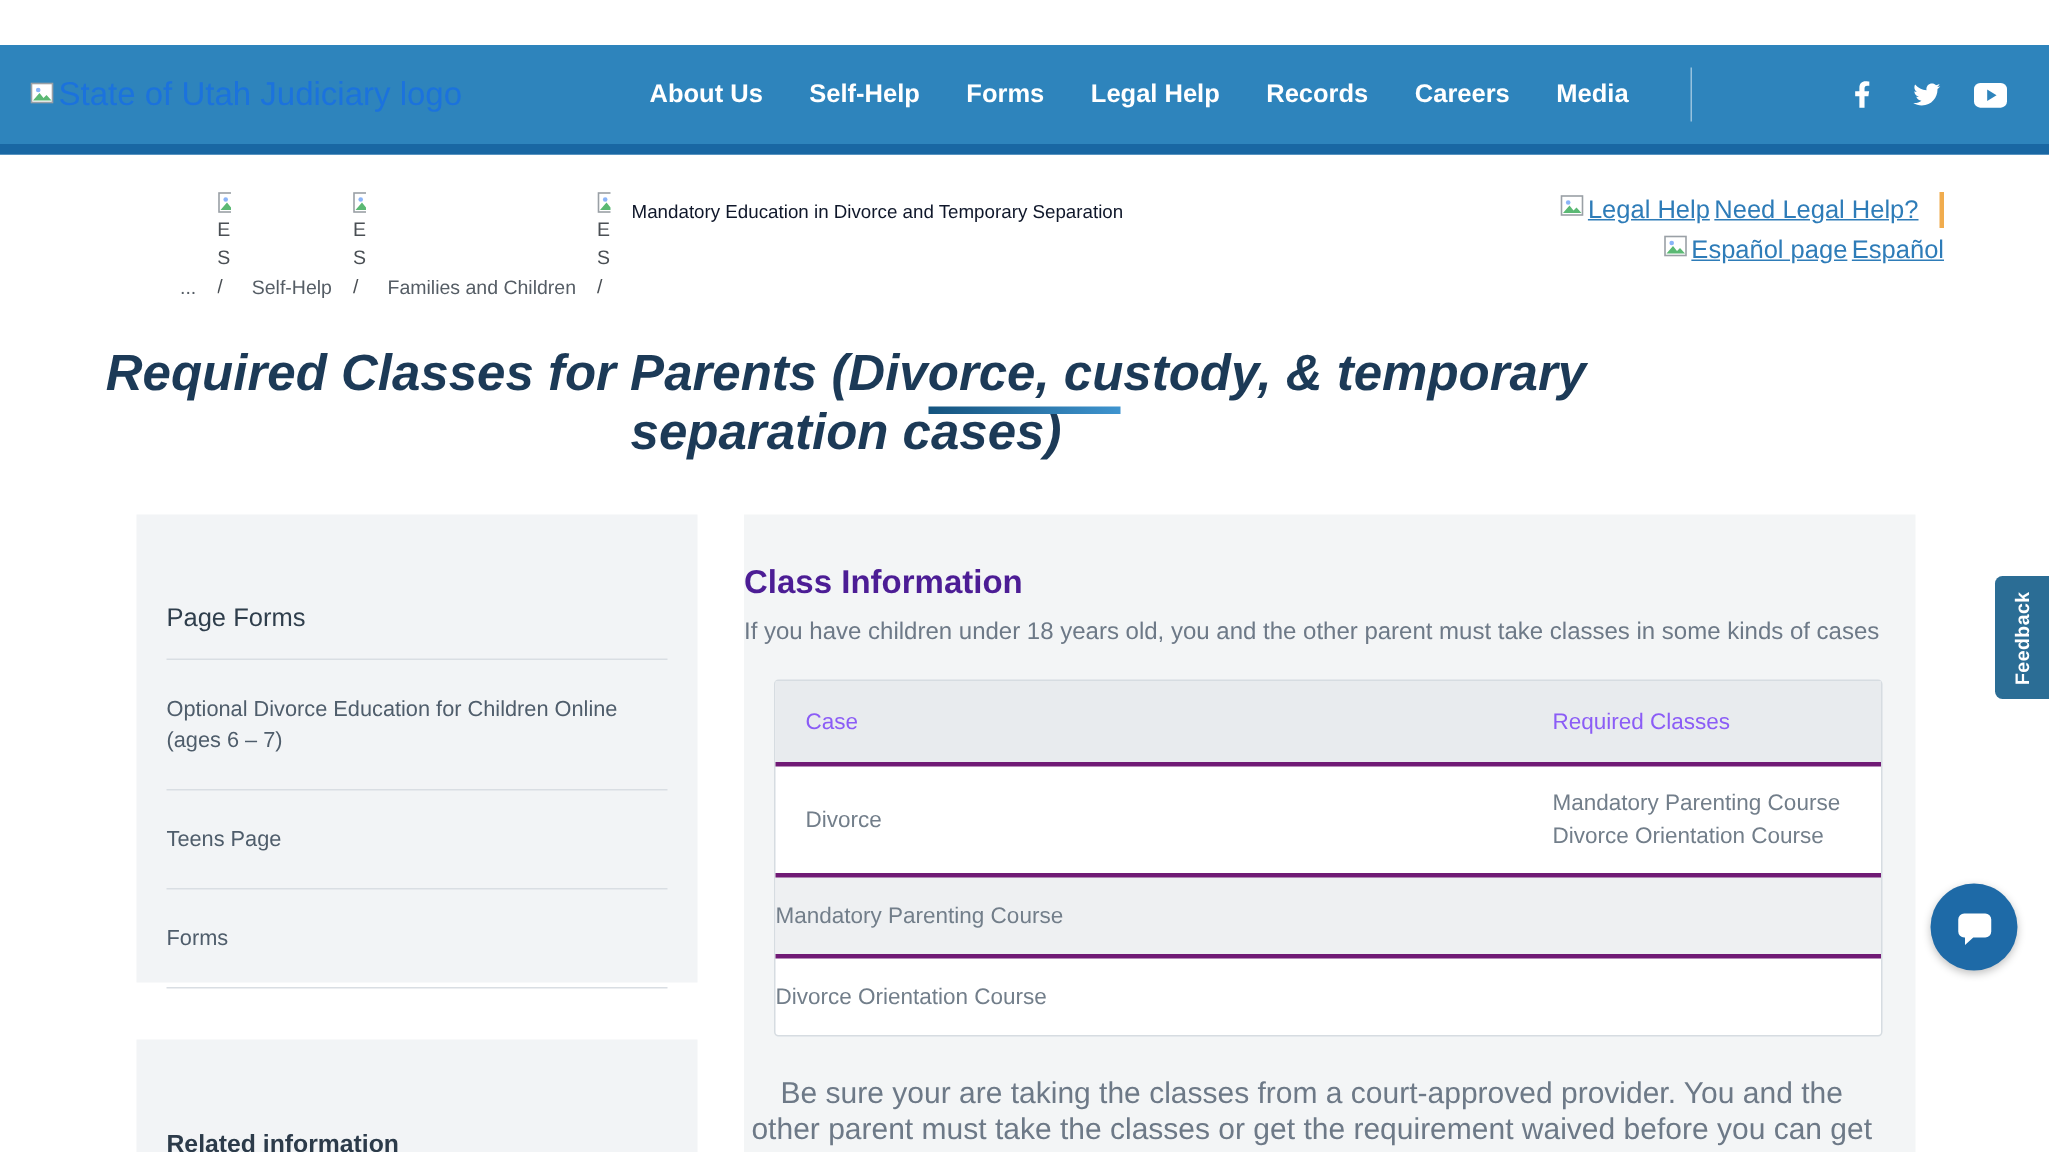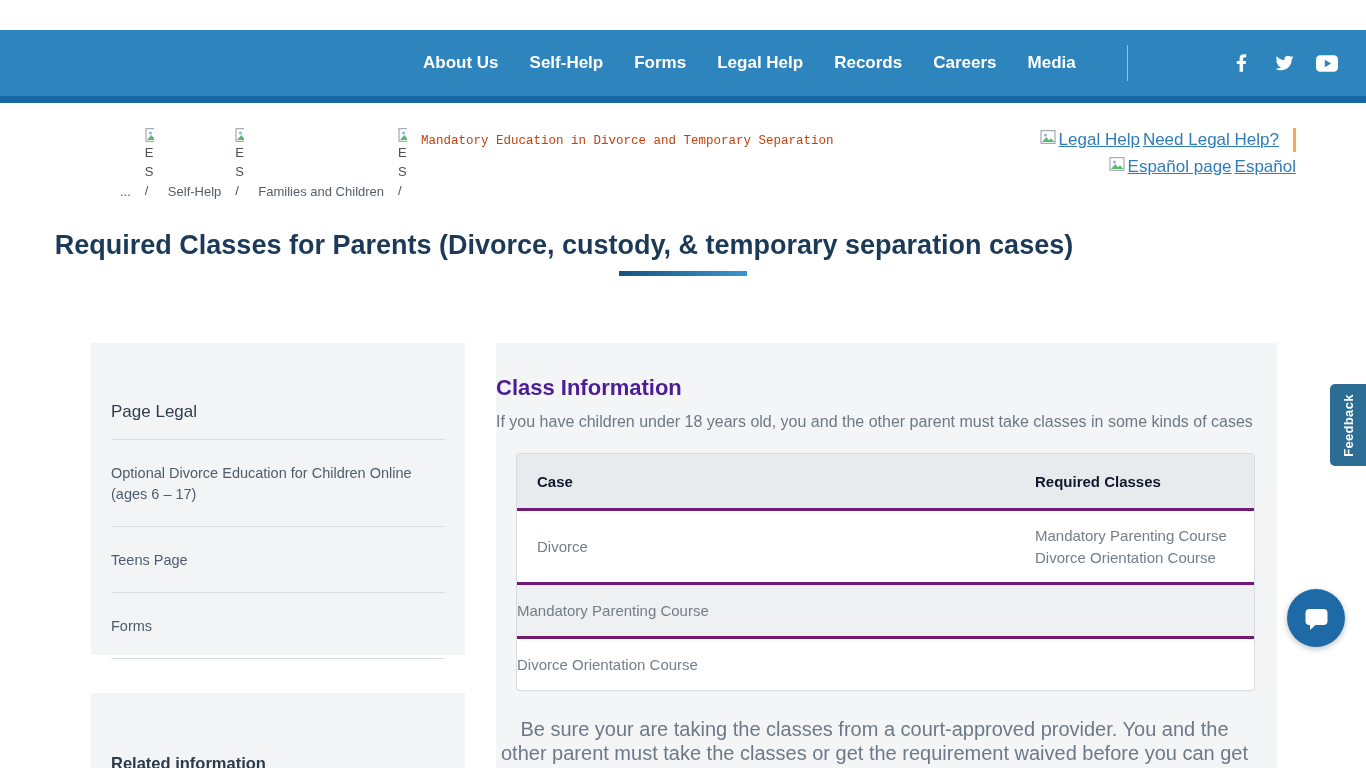--- a/index.html
+++ b/index.html
@@ -5,66 +5,66 @@
   * { margin:0; padding:0; box-sizing:border-box; }
   html,body { width:1366px; height:768px; }
   body { font-family:"Liberation Sans", sans-serif; background:#ffffff; }
   #page { position:relative; width:1366px; height:768px; overflow:hidden; background:#ffffff; }
 
   
   #header { position:absolute; left:0; top:30px; width:1366px; height:73px;
             background:#2e84bc; border-bottom:7px solid #1967a3; }
   #logo { position:absolute; left:20px; top:20px; display:flex; align-items:center; gap:3px;
           color:#1b72dd; font-size:22px; cursor:pointer; }
-  #main-nav { position:absolute; left:423px; top:0; height:66px; display:flex; align-items:center; gap:31px; }
+  #main-nav { position:absolute; left:433px; top:0; height:66px; display:flex; align-items:center; gap:31px; }
   #main-nav .nav-item { color:#ffffff; font-weight:bold; font-size:17px; white-space:nowrap; cursor:pointer; }
   #nav-divider { position:absolute; left:1127px; top:15px; width:1px; height:36px; background:rgba(255,255,255,.5); }
   #social { position:absolute; left:1230px; top:0; height:66px; display:flex; align-items:center; gap:21px; }
   #social .soc { width:22px; height:22px; display:flex; align-items:center; justify-content:center; cursor:pointer; }
 
   
   #breadcrumb { position:absolute; left:120px; top:125px; display:flex; align-items:flex-end; gap:14px;
                 font-size:13px; color:#555d65; }
   #breadcrumb .crumb { padding-bottom:1px; white-space:nowrap; cursor:pointer; }
   .bc-sep { width:9px; overflow:hidden; line-height:19px; font-size:13px; color:#4a4f54; }
   .bc-sep .ln { display:block; height:19px; }
   .bc-sep svg { display:block; margin-top:2px; }
-  #bc-current { align-self:flex-start; margin-top:9px; color:#c2410c; font-size:12.5px; white-space:nowrap; cursor:pointer;font-family:Liberation Mono, monospace; }
+  #bc-current { align-self:flex-start; margin-top:9px; color:#0f172a; font-size:12.5px; white-space:nowrap; cursor:pointer; }
 
   
   #quick-links { position:absolute; top:126px; right:70px; text-align:right; }
   .ql-line { height:27px; display:flex; justify-content:flex-end; align-items:center; gap:4px; }
   .ql-link { display:inline-flex; align-items:center; gap:3px; color:#2e7cb8; font-size:17px;
              text-decoration:underline; cursor:pointer; white-space:nowrap; }
   #orange-bar { display:inline-block; width:3px; height:24px; background:#f0ac4e; margin-left:10px; }
 
   
   #page-title { position:absolute; left:0; top:230px; width:1128px; text-align:center;
-                font-size:27px; font-weight:bold; color:#1c3a57; }
+                font-size:34px; font-weight:bold; color:#1c3a57;font-style:italic; }
   #title-underline { position:absolute; left:619px; top:271px; width:128px; height:5px;
                      background:linear-gradient(90deg,#14537e,#3e94cf); }
 
   
   .side-card { position:absolute; left:91px; width:374px; background:#f2f4f6; }
   #side-menu { top:343px; height:312px; padding:0 20px; }
   #menu-title { padding:59px 0 17px; font-size:17px; color:#2f3e4c; border-bottom:1px solid #d9dee3; }
   #menu-list { list-style:none; }
   #menu-list li { padding:23px 0 21px; border-bottom:1px solid #d9dee3;
                   font-size:14.5px; line-height:21px; color:#4f5d6b; cursor:pointer; }
   #side-related { top:693px; height:120px; padding:0 20px; }
   #related-title { padding-top:61px; font-size:16.5px; font-weight:bold; color:#2c3b4a; }
 
   
   #main { position:absolute; left:496px; top:343px; width:781px; height:480px; background:#f3f5f6; }
   #class-heading { font-size:22px; font-weight:bold; color:#4c1d95; line-height:26px;margin-top:32px; }
   #intro { margin-top:12px; font-size:16px; color:#6d7987; }
   #class-table { margin:22px 22px 0 20px; border:1px solid #d6dce1; border-radius:3px; background:#ffffff; }
   .t-row { display:flex; border-top:3px solid #701a75; }
   .t-row:first-child { border-top:none; }
-  .t-head { background:#e8ebee; height:54px; font-weight:bold; color:#0f172a; border-top:none; }
+  .t-head { background:#e8ebee; height:54px; font-weight:normal; color:#8b5cf6; border-top:none; }
   .t-cell { display:flex; flex-direction:column; justify-content:center; font-size:15px; }
   .t-c1 { flex:0 0 518px; padding-left:20px; }
   .t-c2 { flex:1 1 auto; }
   .t-row:not(.t-head) .t-cell { color:#727e8a; line-height:22px; }
   .t-row.stripe { background:#eef0f2; }
   #note { margin:26px 24px 0 0; font-size:20px; line-height:24px; color:#6d7987;text-align:center; }
   #question { font-size:16px; font-weight:bold; color:#47525d; }
 
   
   #feedback-tab { position:absolute; left:1330px; top:384px; width:36px; height:82px;
@@ -75,20 +75,30 @@
   #chat-button { position:absolute; left:1287px; top:589px; width:58px; height:58px; border-radius:50%;
                  background:#1e6aa7; display:flex; align-items:center; justify-content:center; cursor:pointer;
                  box-shadow:0 2px 6px rgba(0,0,0,.25); }
 </style>
 </head>
 <body>
 
 <div id="page">
 
   <div id="header">
+    <div id="logo">
+      <span class="bimg-slot">
+  <svg width="16" height="16" viewBox="0 0 24 24" aria-hidden="true">
+    <rect x="1.5" y="2.5" width="21" height="19" fill="#ffffff" stroke="#9aa0a6" stroke-width="1.6"></rect>
+    <circle cx="8.2" cy="9" r="2.3" fill="#8ab4f8"></circle>
+    <path d="M3 19.5 L9.5 12 L13.5 17 L16.5 14 L21.5 19.5 Z" fill="#5bb974"></path>
+  </svg>
+</span>
+      <span>State of Utah Judiciary logo</span>
+    </div>
     <nav id="main-nav">
         <span class="nav-item">About Us</span>
         <span class="nav-item">Self-Help</span>
         <span class="nav-item">Forms</span>
         <span class="nav-item">Legal Help</span>
         <span class="nav-item">Records</span>
         <span class="nav-item">Careers</span>
         <span class="nav-item">Media</span>
       </nav>
     <div id="nav-divider"></div>
@@ -176,23 +186,23 @@
         <span>Español page</span>
         <span>Español</span>
       </span>
     </div>
   </div>
 
   <h1 id="page-title">Required Classes for Parents (Divorce, custody, &amp; temporary separation cases)</h1>
   <div id="title-underline"></div>
 
   <aside class="side-card" id="side-menu">
-    <div id="menu-title">Page Legal</div>
+    <div id="menu-title">Page Forms</div>
     <ul id="menu-list">
-        <li>Optional Divorce Education for Children Online (ages 6 – 17)</li>
+        <li>Optional Divorce Education for Children Online (ages 6 – 7)</li>
         <li>Teens Page</li>
         <li>Forms</li>
       </ul>
   </aside>
   <aside class="side-card" id="side-related">
     <div id="related-title">Related information</div>
   </aside>
 
   <section id="main">
     <h2 id="class-heading">Class Information</h2>

